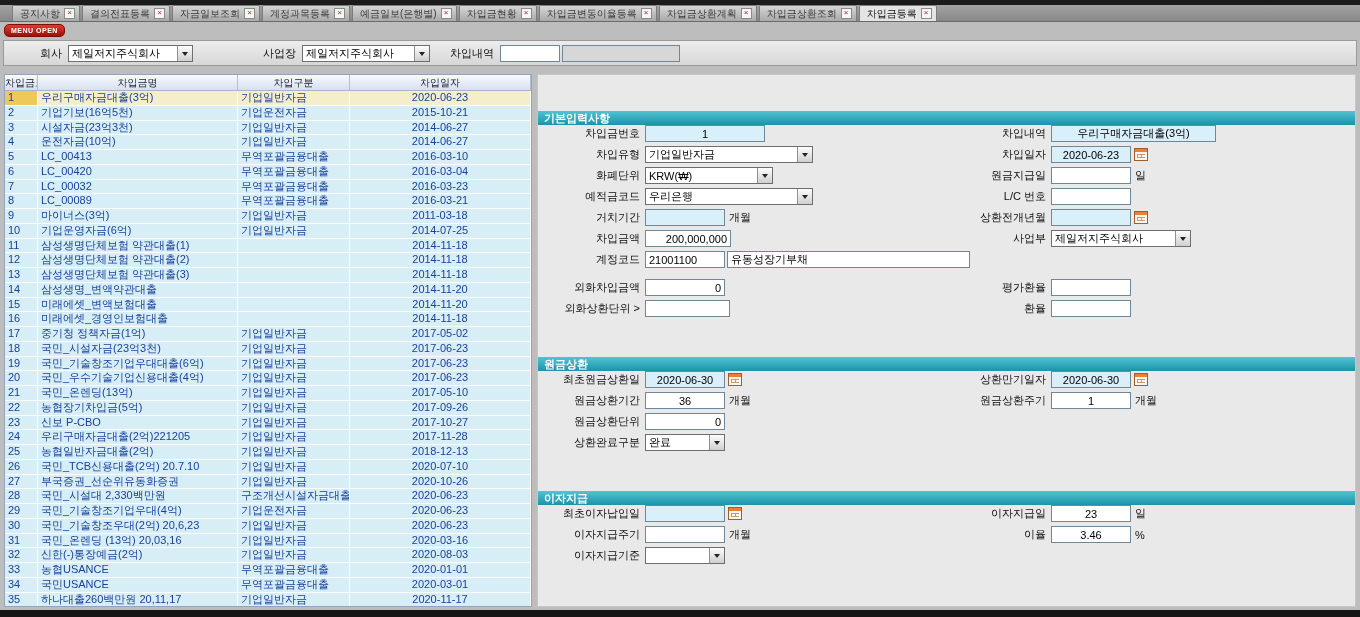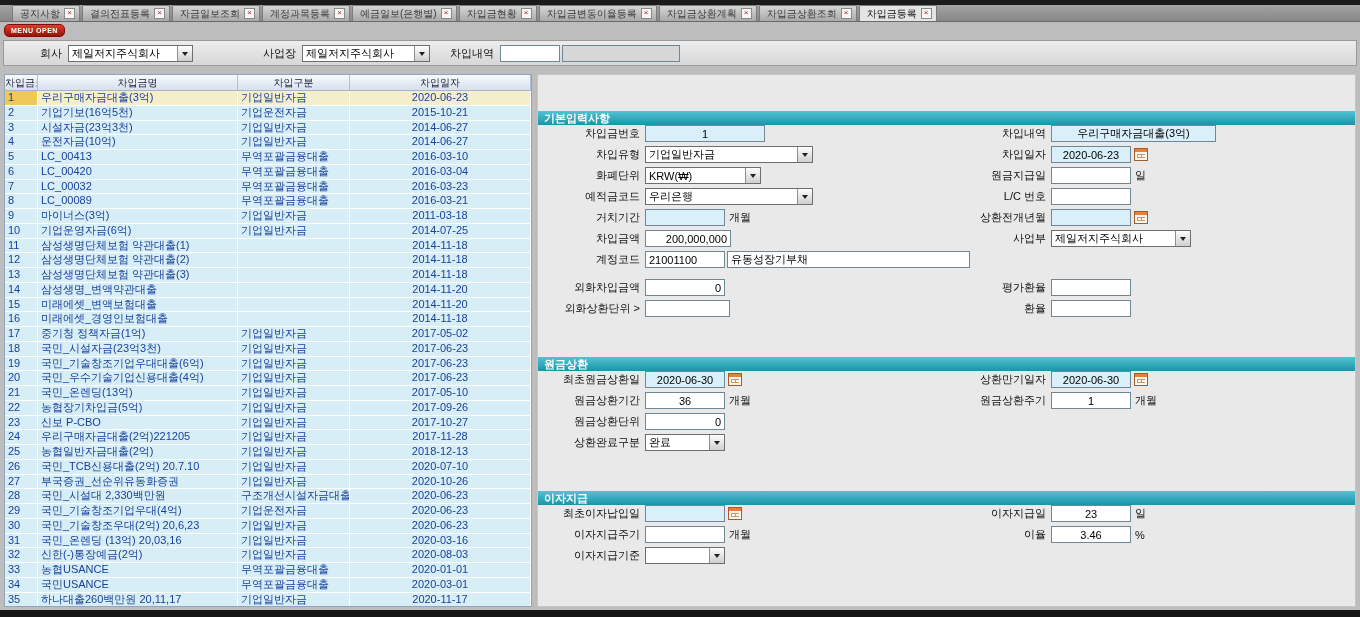--- a/index.html
+++ b/index.html
@@ -84,21 +84,21 @@
   .fhalf.r{flex:1;}
   .flabel{font-size:11px;color:#101010;text-align:right;padding-right:5px;white-space:nowrap;box-sizing:border-box;}
   .fhalf.l .flabel{width:90px;flex:none;}
   .fhalf.r .flabel{width:94px;flex:none;}
   .fin{height:17px;border:1px solid #6f8797;background:#fff;font:11px "Liberation Sans",sans-serif;
     padding:0 3px;box-sizing:border-box;}
   .fin.hl{background:#d9effa;}
   .fin.center{text-align:center;}
   .fin.rt{text-align:right;}
   .fsuffix{font-size:11px;margin-left:4px;color:#101010;}
-  .w60{width:60px}.w80{width:80px;flex:none}.w82{width:86px}.w85{width:85px}.w108{width:116px}
+  .w60{width:60px}.w80{width:80px;flex:none}.w82{width:86px}.w85{width:85px}.w108{width:128px}
   .w118{width:118px}.w120{width:120px}.w125{width:125px}.w128{width:128px}.w140{width:140px}
   .w165{width:165px}.w168{width:168px}.w243{width:243px}
 </style>
 </head>
 <body>
 
 <div class="top-strip"></div>
 
 <div class="tabbar" id="tabbar">
     <div class="tab">

